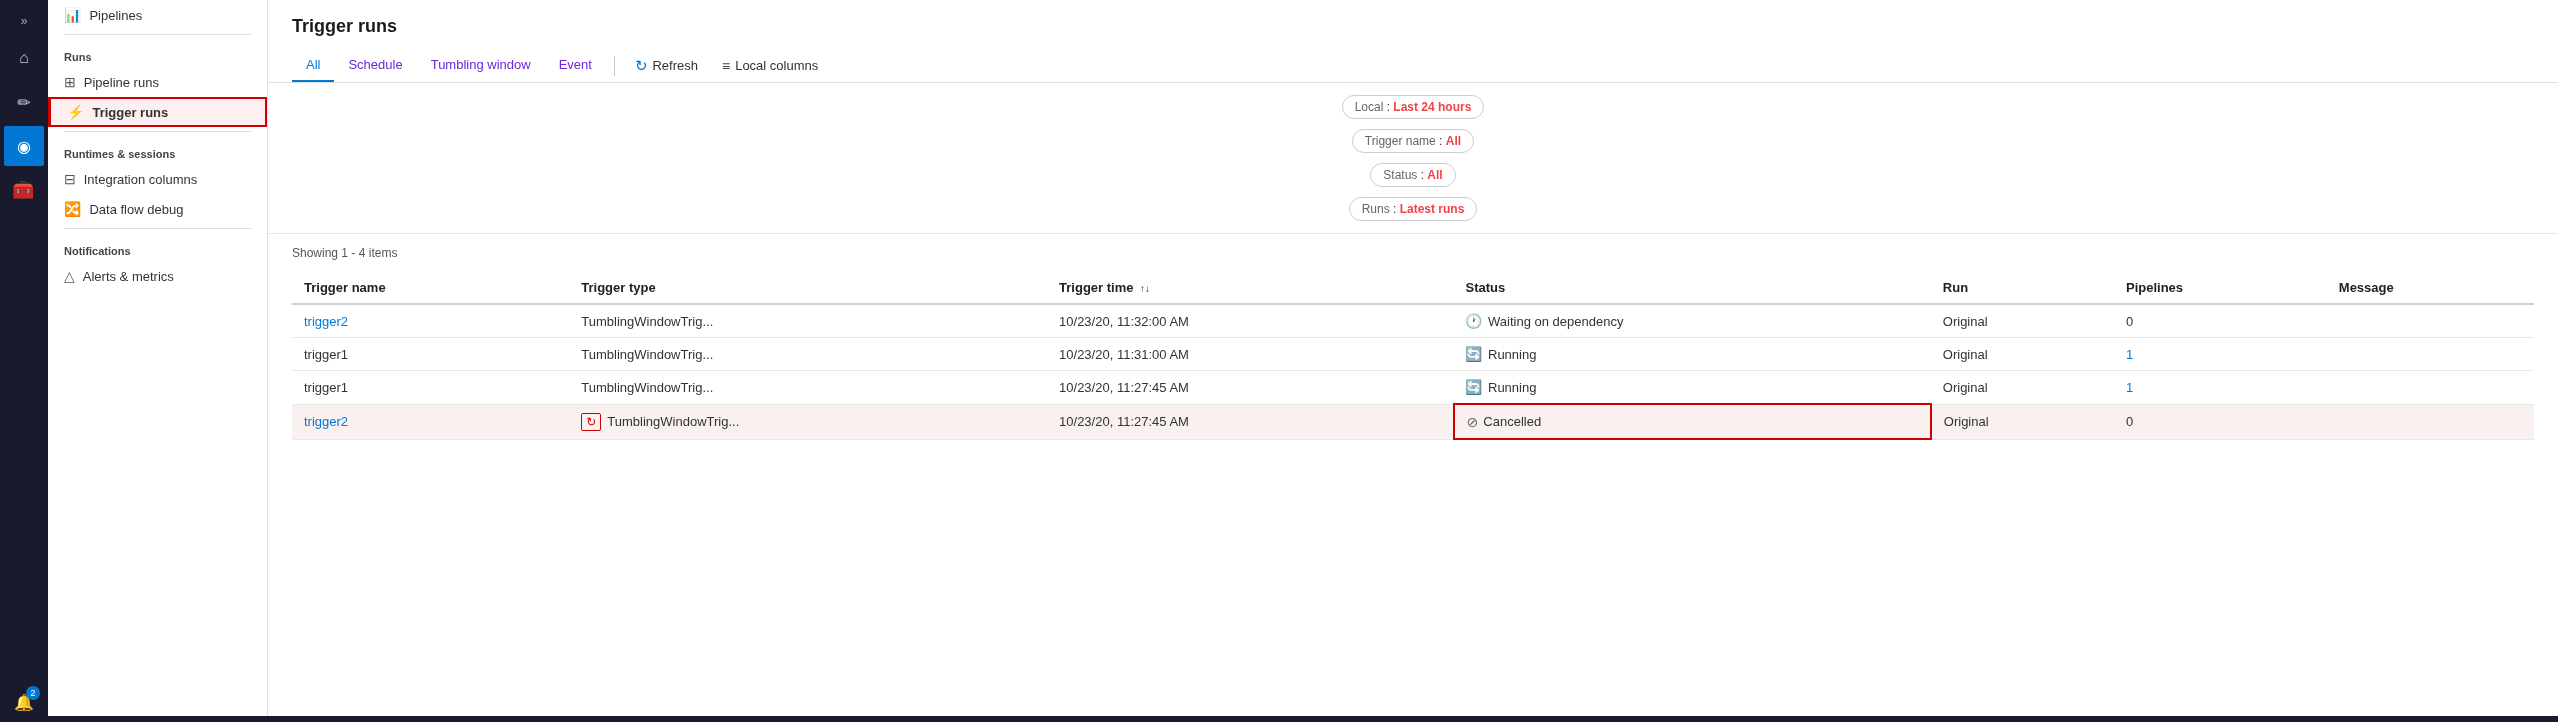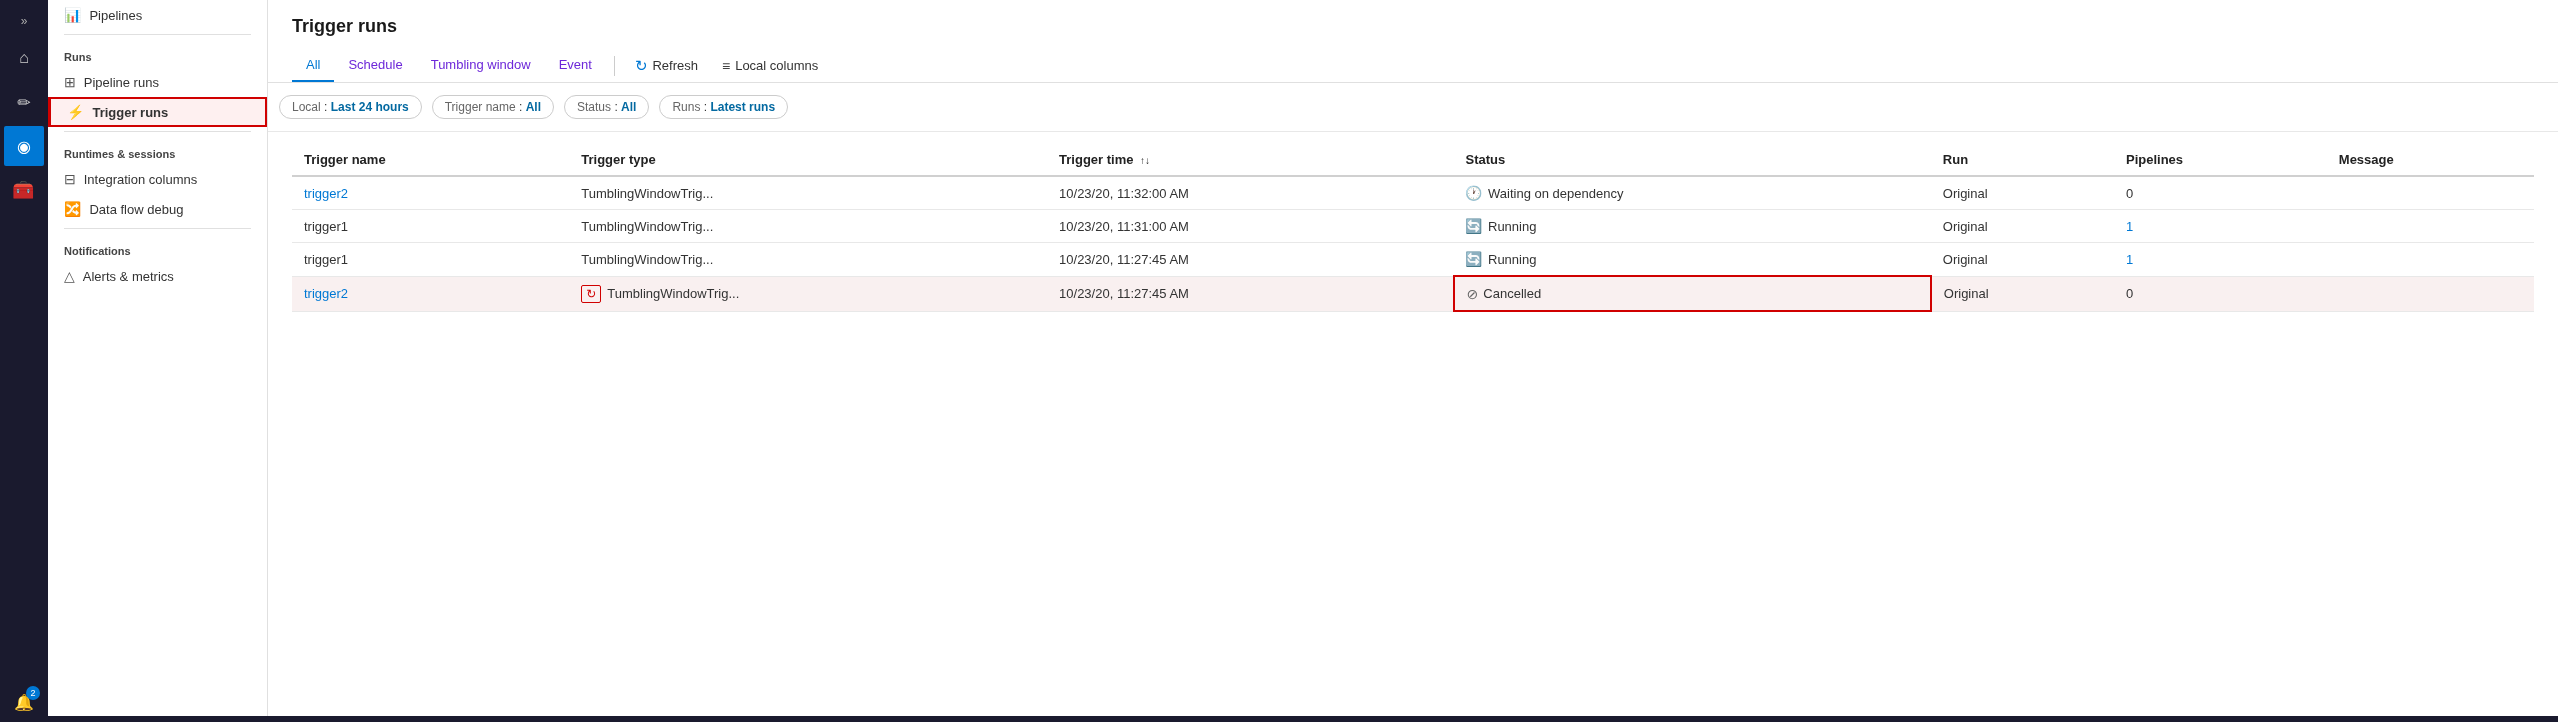--- a/index.html
+++ b/index.html
@@ -147,41 +147,42 @@
     .toolbar-btn .btn-icon {
       font-size: 14px;
       color: #0078d4;
     }
 
     
     .filter-bar {
       display: flex;
       align-items: center;
       gap: 10px;
-      padding: 12px 11px;
+      padding: 12px 20px;
       border-bottom: 1px solid #e8e8e8;
+      flex-direction: column;
     }
     .filter-chip {
       display: flex;
       align-items: center;
       border: 1px solid #ccc;
       border-radius: 16px;
       padding: 4px 12px;
       font-size: 12px;
       cursor: pointer;
       background: white;
       color: #333;
       white-space: nowrap;
     }
     .filter-chip .filter-key {
       color: #666;
     }
     .filter-chip .filter-val {
       font-weight: 600;
-      color: #0369a1;
+      color: #ef4444;
     }
 
     
     .content {
       padding: 12px 24px;
       flex: 1;
       overflow-y: auto;
     }
     .showing-count {
       font-size: 12px;
@@ -313,20 +314,21 @@
       <span class="filter-val">All</span>
     </div>
     <div class="filter-chip">
       <span class="filter-key">Runs</span>
       <span>&nbsp;:&nbsp;</span>
       <span class="filter-val">Latest runs</span>
     </div>
   </div>
 
   <div class="content">
+    <div class="showing-count">Showing 1 - 4 items</div>
 
     <table class="data-table">
       <thead>
         <tr>
           <th>Trigger name</th>
           <th>Trigger type</th>
           <th style="cursor:pointer;margin-top:46px;">
             <span>Trigger time</span>
             <span class="sort-icon">↑↓</span>
           </th>

